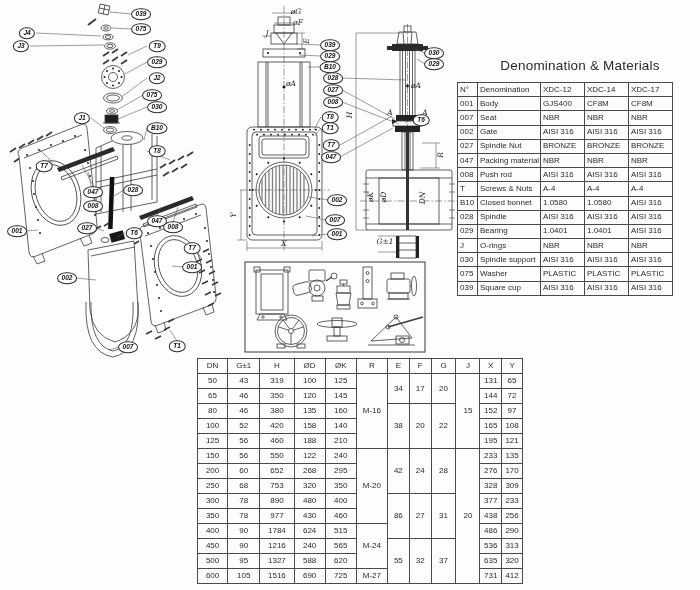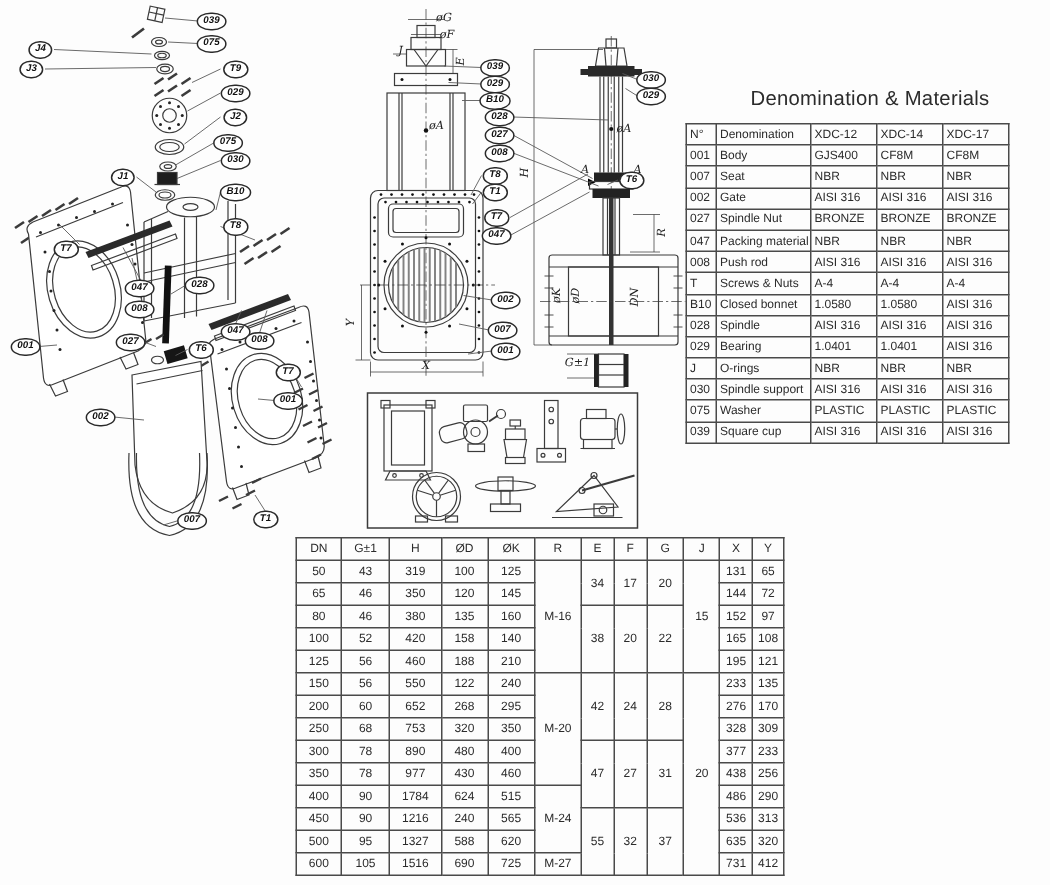--- a/index.html
+++ b/index.html
@@ -775,21 +775,21 @@
           <td>350</td>
           <td>328</td>
           <td>309</td>
         </tr>
         <tr>
           <td>300</td>
           <td>78</td>
           <td>890</td>
           <td>480</td>
           <td>400</td>
-          <td rowspan="3">47</td>
+          <td rowspan="3">86</td>
           <td rowspan="3">27</td>
           <td rowspan="3">31</td>
           <td>377</td>
           <td>233</td>
         </tr>
         <tr>
           <td>350</td>
           <td>78</td>
           <td>977</td>
           <td>430</td>

